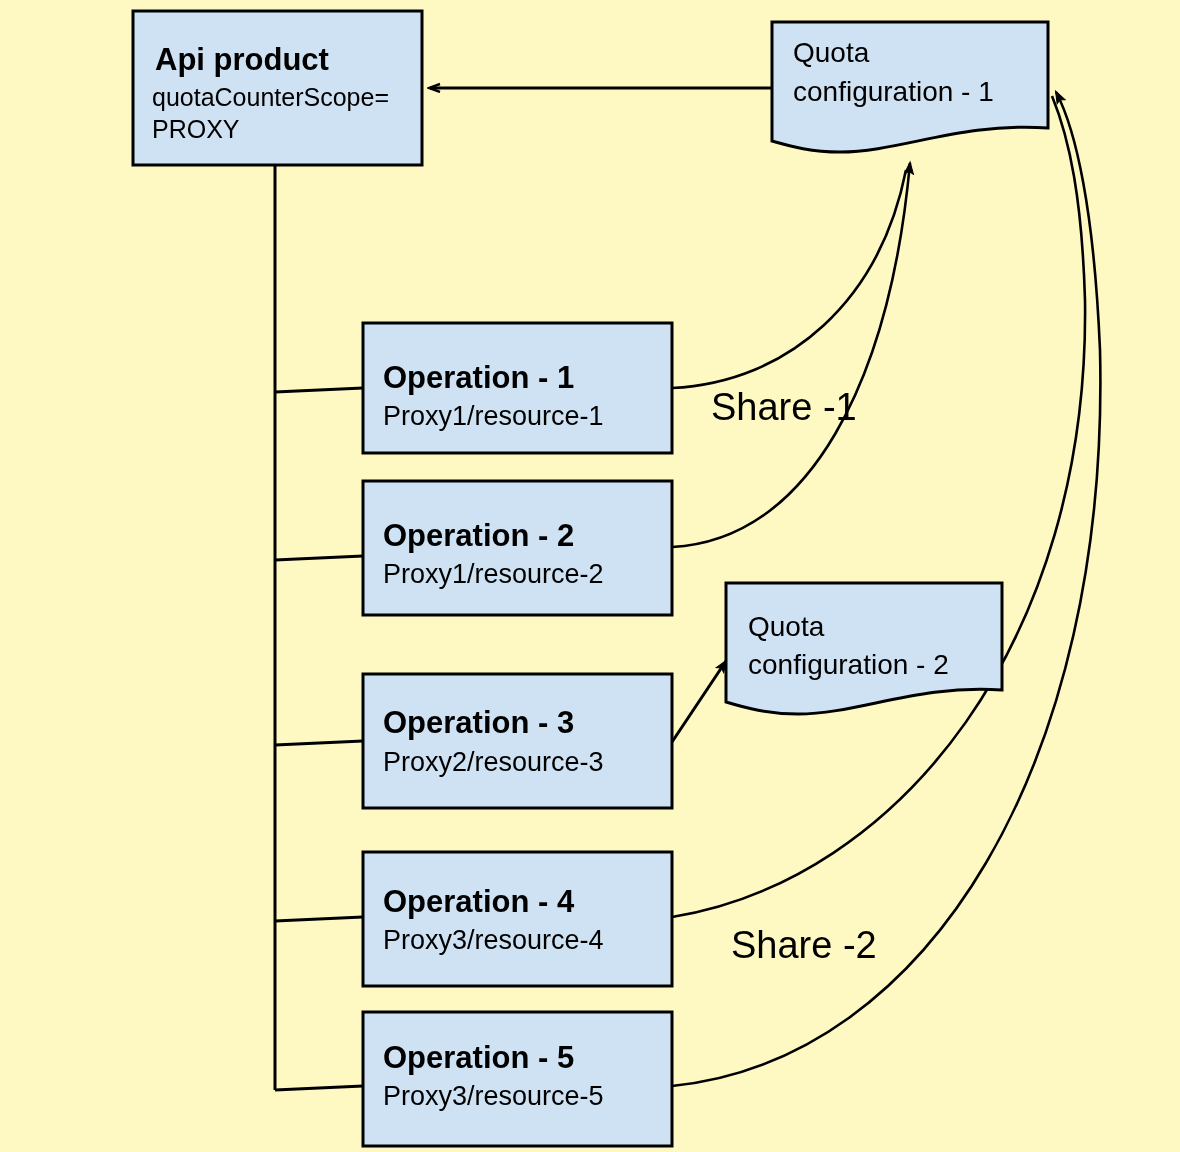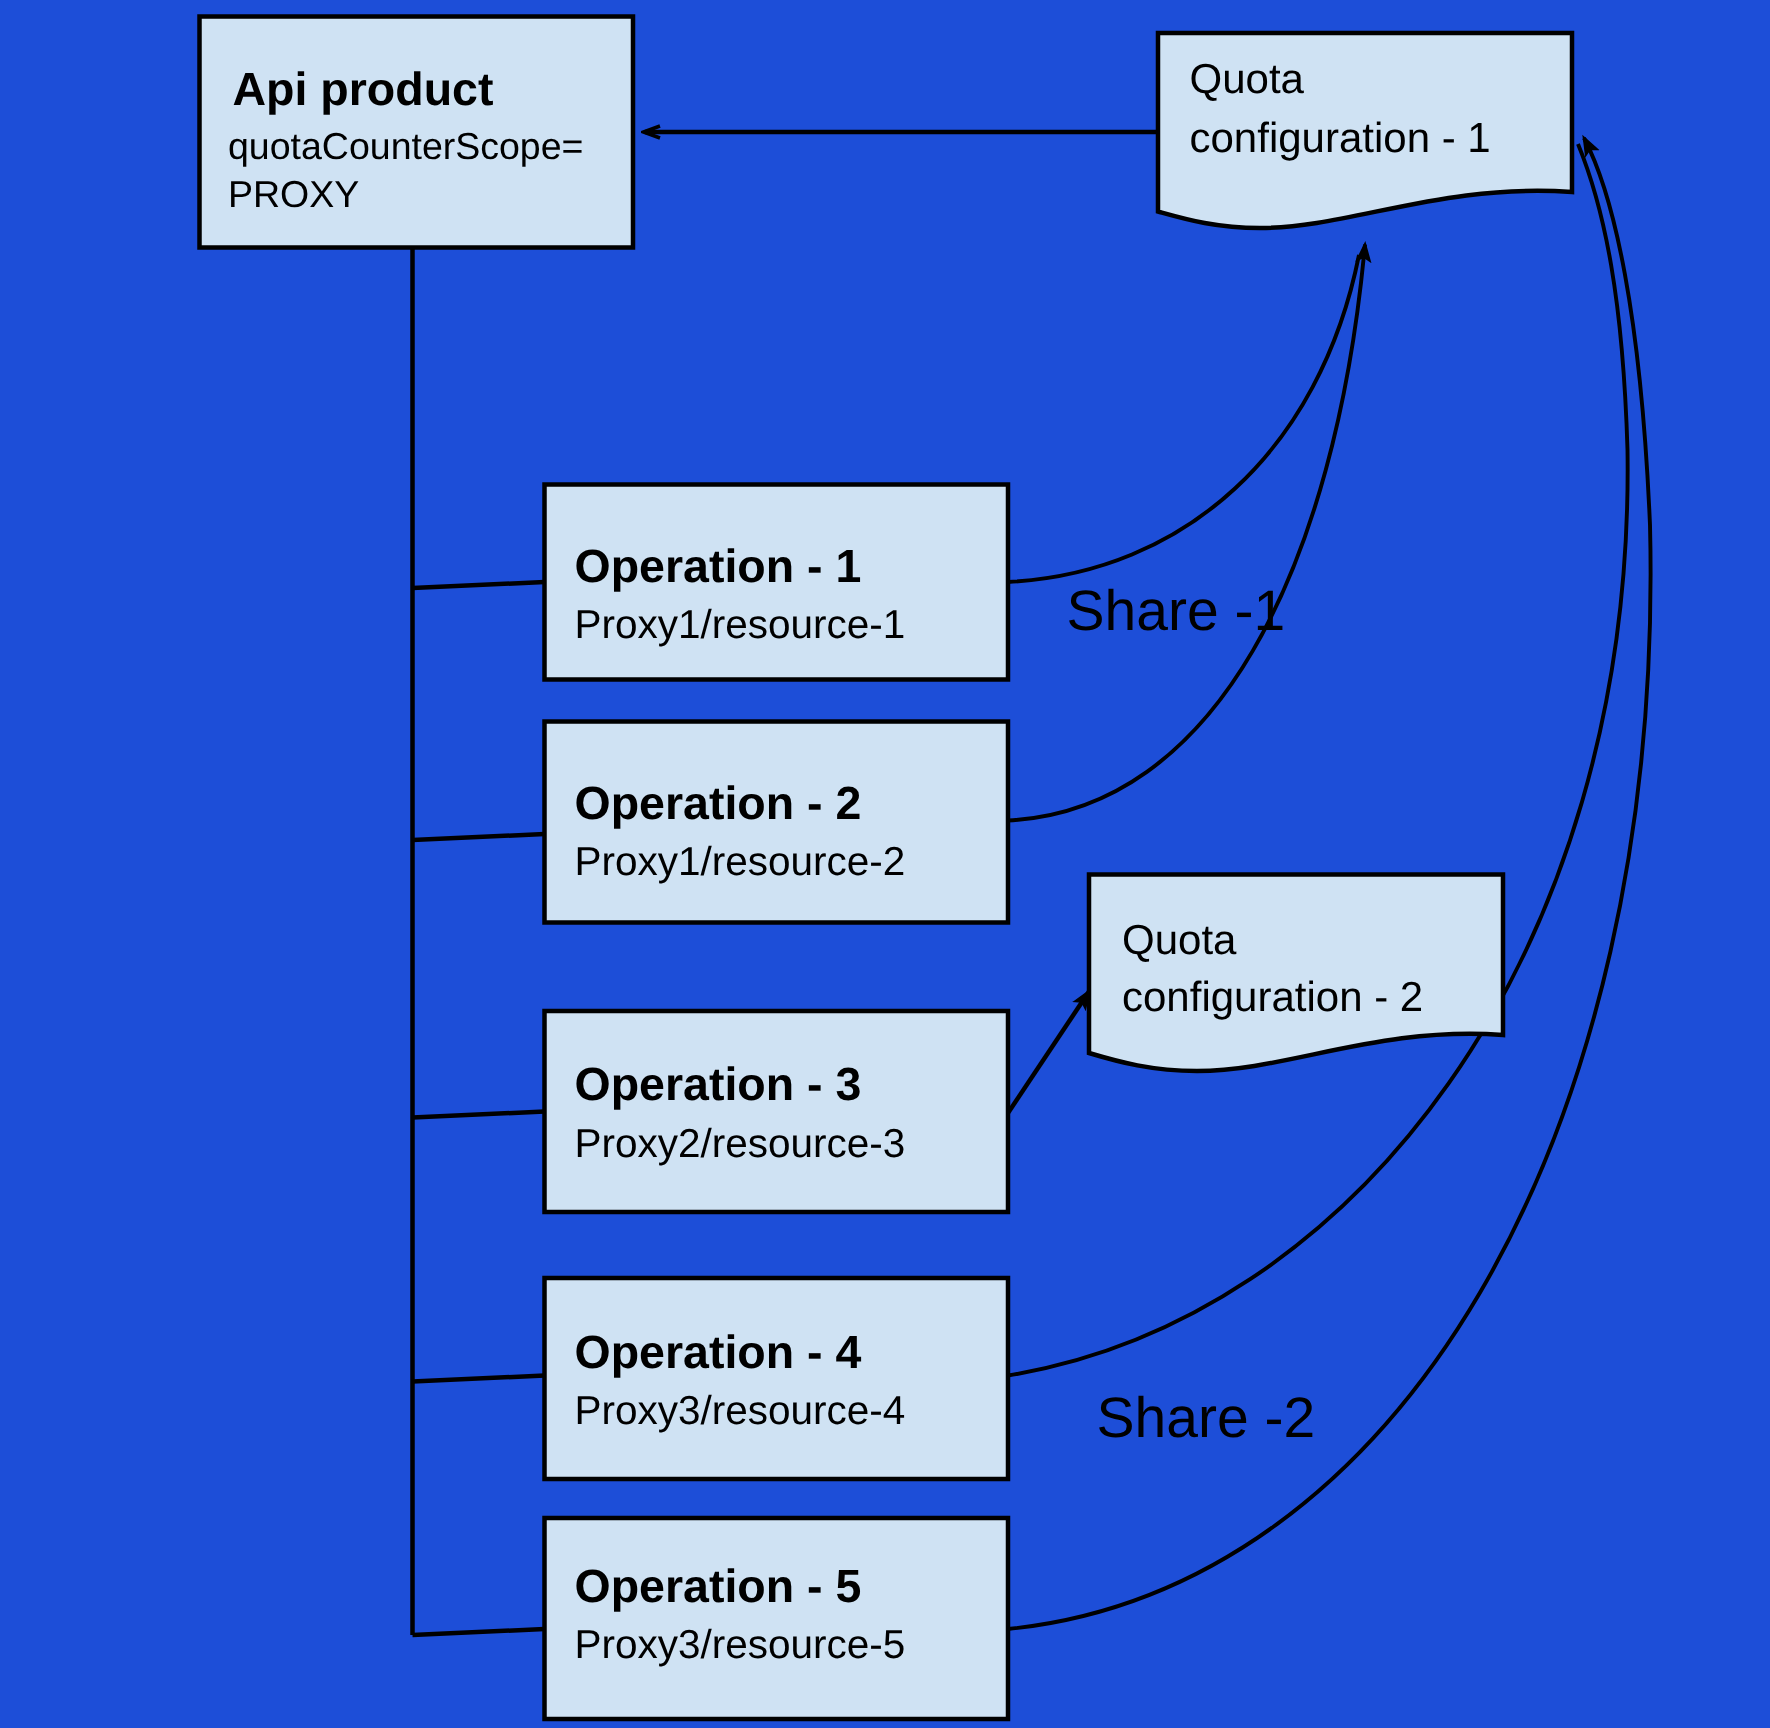--- a/index.html
+++ b/index.html
@@ -11,21 +11,21 @@
   body {
     font-family: "Liberation Sans", sans-serif;
     width: 1180px;
     height: 1152px;
     overflow: hidden;
   }
   #diagram-root {
     position: relative;
     width: 1180px;
     height: 1152px;
-    background: #1d4ed8;
+    background: #fef9c3;
   }
   svg.canvas {
     position: absolute;
     left: 0;
     top: 0;
     width: 1180px;
     height: 1152px;
   }
   .node-shape {
     fill: #cfe2f3;

